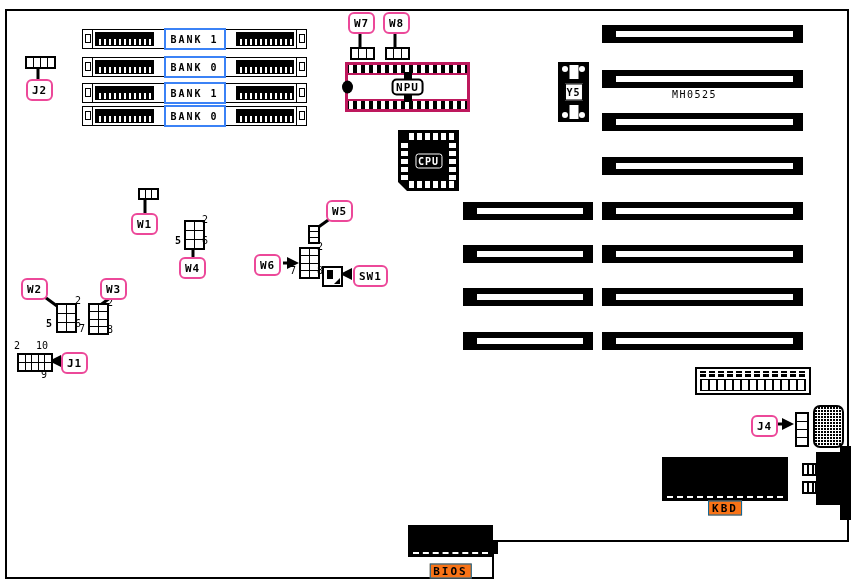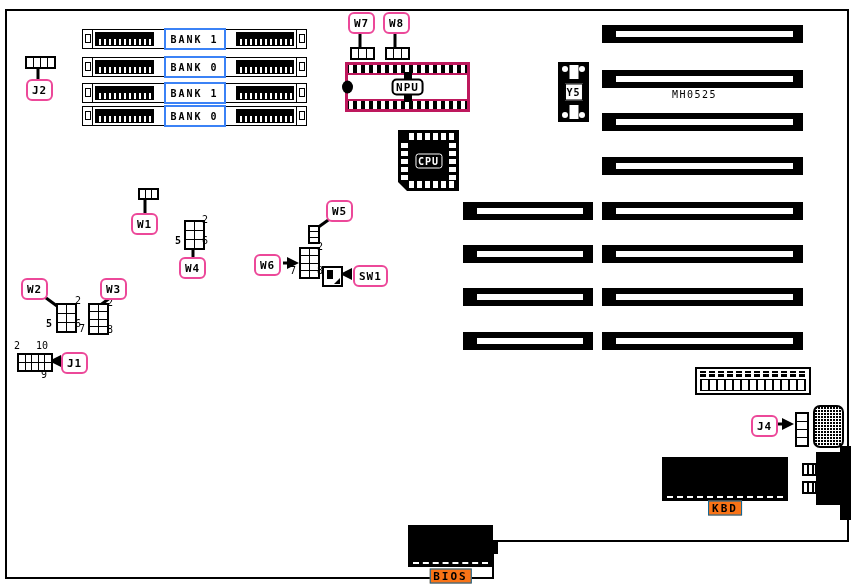--- a/index.html
+++ b/index.html
@@ -329,19 +329,19 @@
   <div class="blackchip" style="left:662px;top:457px;width:126px;height:44px">
     <span class="minilabel">KBD</span>
     <span class="dash"></span>
   </div>
 
   <div class="din-a"></div>
   <div class="din-b"></div>
   <div class="din-pin" style="left:802px;top:463px"></div>
   <div class="din-pin" style="left:802px;top:481px"></div>
 
-  <div class="blackchip" style="left:408px;top:525px;width:85px;height:42px">
+  <div class="blackchip" style="left:408px;top:525px;width:85px;height:32px">
     <span class="minilabel">BIOS</span>
     <span class="dash"></span>
   </div>
   <div class="bios-tab"></div>
 
 </div>
 
 </body></html>

